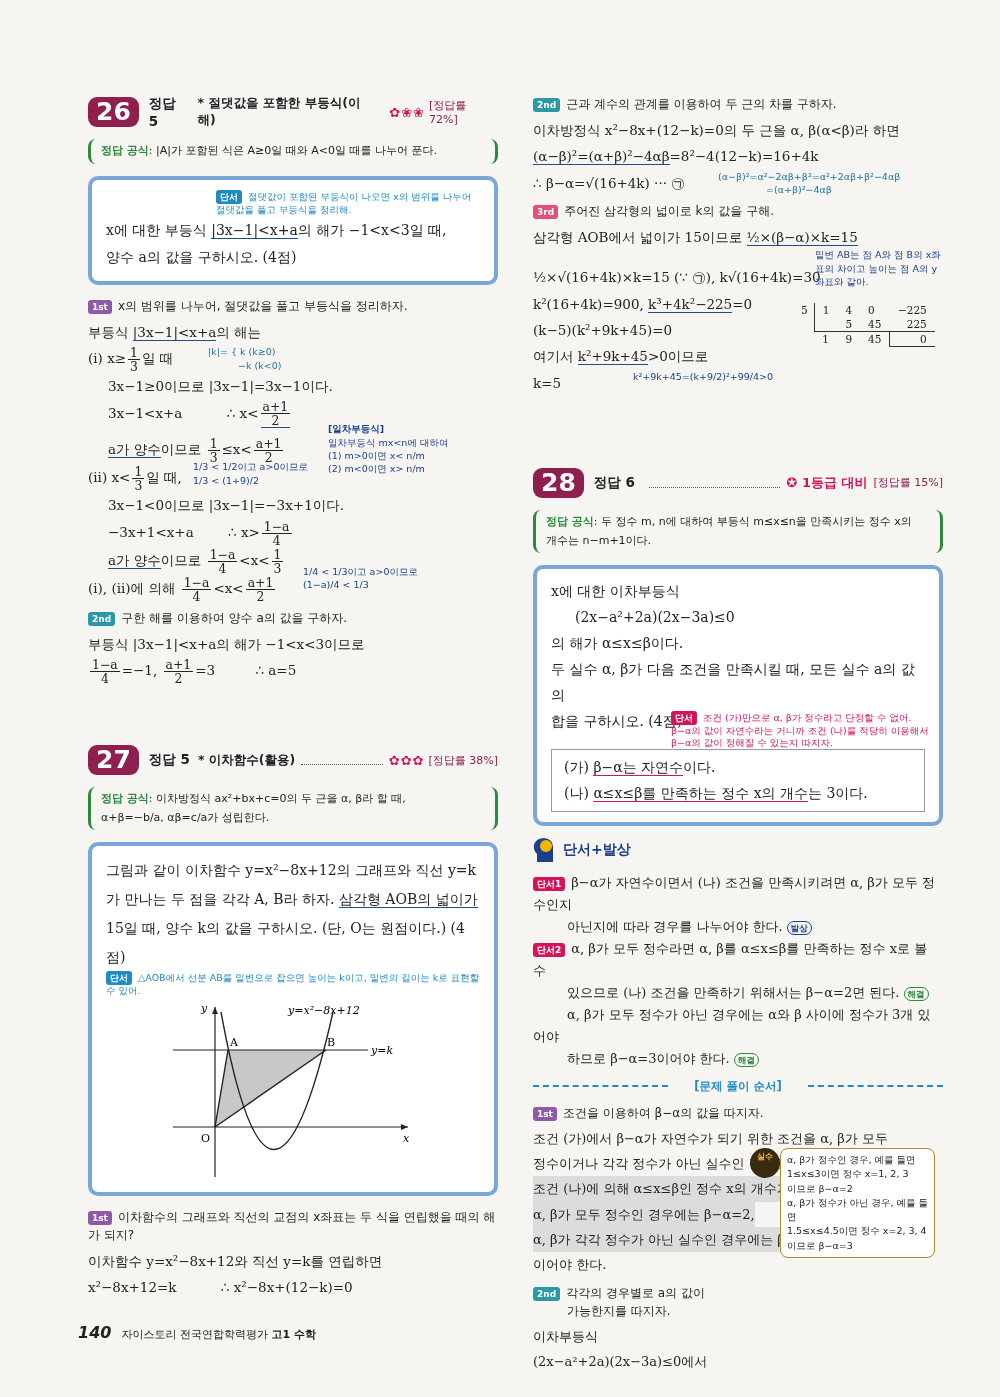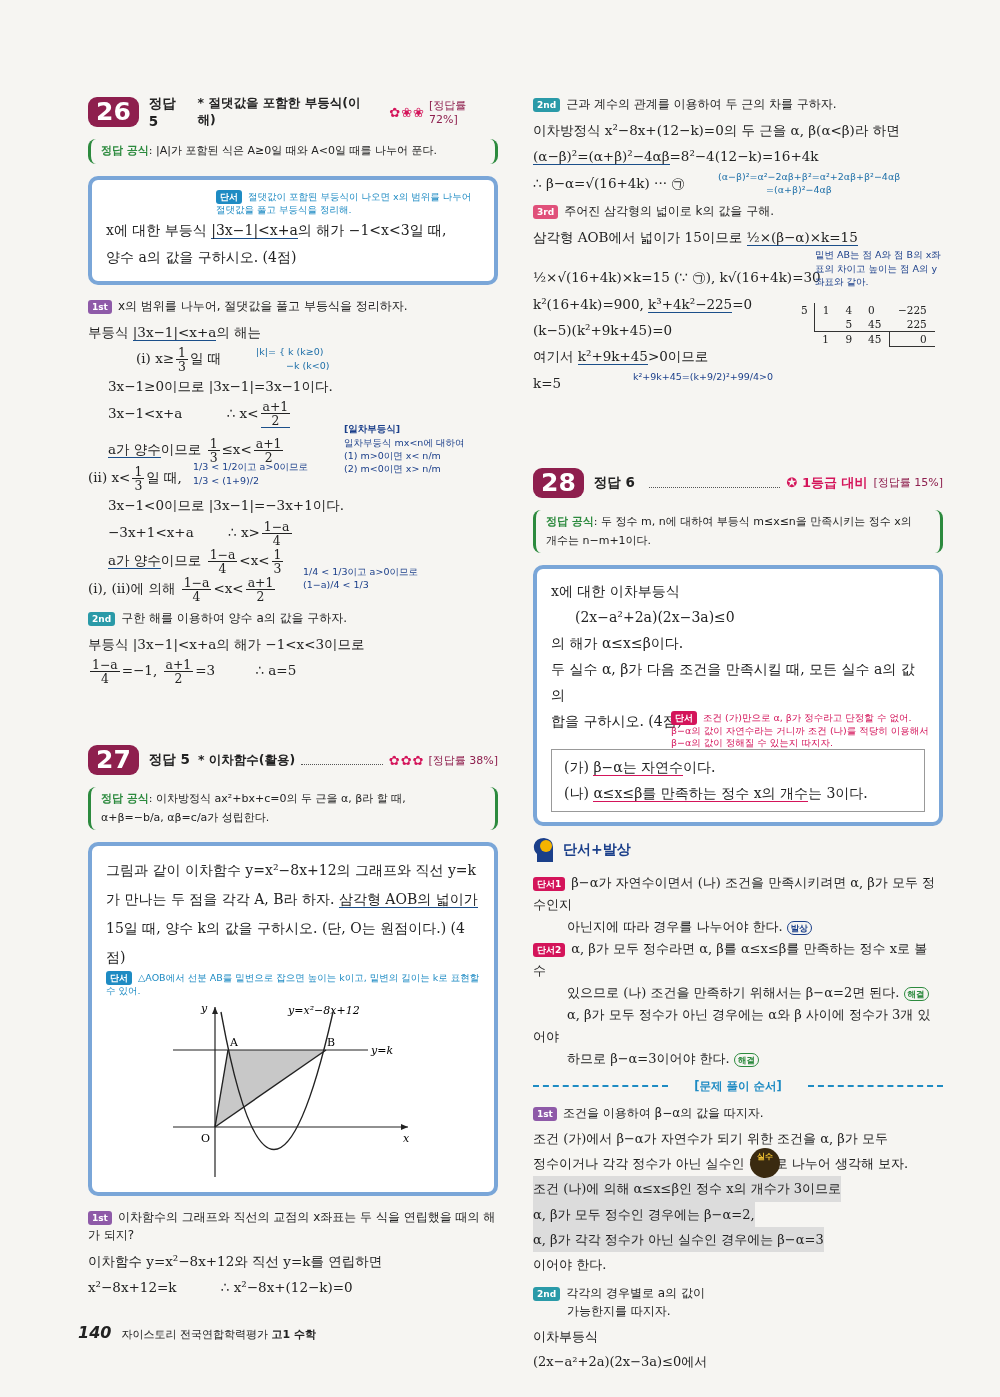--- a/index.html
+++ b/index.html
@@ -121,40 +121,40 @@
       </div>
       <div>양수 a의 값을 구하시오. (4점)</div>
     </div>
 
     <div class="step">
       <span class="tag tag-purple">1st</span><span>x의 범위를 나누어, 절댓값을 풀고 부등식을 정리하자.</span>
     </div>
     <div class="line">
       <span>부등식 </span><span class="uline">|3x−1|&lt;x+a</span><span>의 해는</span>
     </div>
-    <div class="line" style="position:relative;margin-left:48px;">
+    <div class="line" style="position:relative;">
       <span>(i) x≥</span><span class="frac">
           <span>1</span>
           <span>3</span>
         </span><span>일 때</span>
       <span class="note blue" style="position:absolute; left:120px; top:0;">
         <span>|k|= { k (k≥0)</span><br>
         <span style="padding-left:30px;">−k (k&lt;0)</span>
       </span>
     </div>
     <div class="line indent">3x−1≥0이므로 |3x−1|=3x−1이다.</div>
     <div class="line indent">
       <span>3x−1&lt;x+a</span>
       <span style="margin-left:40px;">∴ x&lt;</span><span class="frac uline">
           <span>a+1</span>
           <span>2</span>
         </span>
     </div>
     <div style="position:relative; height:0;">
-      <div class="note" style="position:absolute; left:256px; top:-6px; width:180px;">
+      <div class="note" style="position:absolute; left:240px; top:-6px; width:180px;">
         <div style="font-weight:bold;">[일차부등식]</div>
         <div>일차부등식 mx&lt;n에 대하여</div>
         <div>(1) m&gt;0이면 x&lt; n/m</div>
         <div>(2) m&lt;0이면 x&gt; n/m</div>
       </div>
     </div>
     <div class="line indent" style="margin-top:8px;">
       <span class="uline">a가 양수</span><span>이므로</span>
       <span class="frac">
           <span>1</span>
@@ -414,18 +414,26 @@
     <div class="step">
       <span class="tag tag-teal">2nd</span><span>각각의 경우별로 a의 값이</span><br>
       <span style="padding-left:34px;">가능한지를 따지자.</span>
     </div>
     <div class="line" style="font-size:13px;">이차부등식</div>
     <div class="line" style="font-size:13px;">(2x−a²+2a)(2x−3a)≤0에서</div>
     
   </div>
 
   <div class="mistake-badge" style="left:750px; top:1148px;">실수</div>
+  <div class="callout" style="left:780px; top:1148px; width:155px;">
+    <div>α, β가 정수인 경우, 예를 들면</div>
+    <div>1≤x≤3이면 정수 x=1, 2, 3</div>
+    <div>이므로 β−α=2</div>
+    <div>α, β가 정수가 아닌 경우, 예를 들면</div>
+    <div>1.5≤x≤4.5이면 정수 x=2, 3, 4</div>
+    <div>이므로 β−α=3</div>
+  </div>
 
   <div class="footer">
     <span class="pno">140</span>
     <span class="book"><span>자이스토리 전국연합학력평가</span> <b>고1 수학</b></span>
   </div>
 </div>
 
 </body></html>

